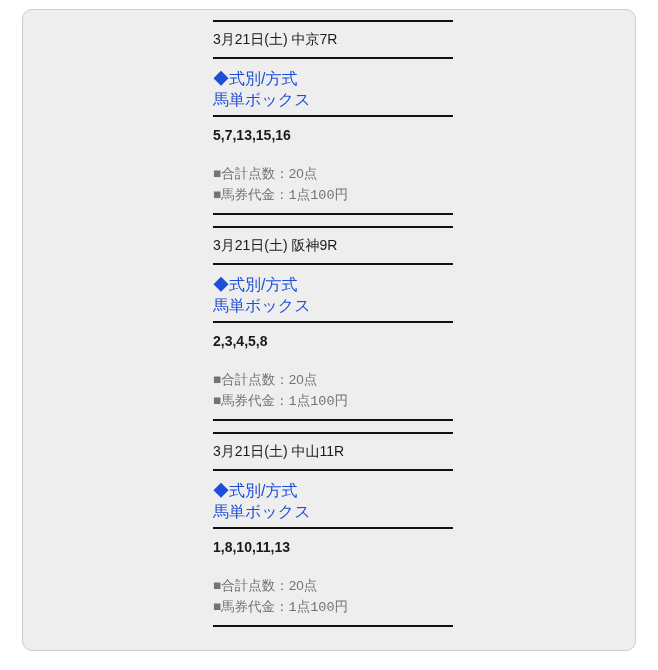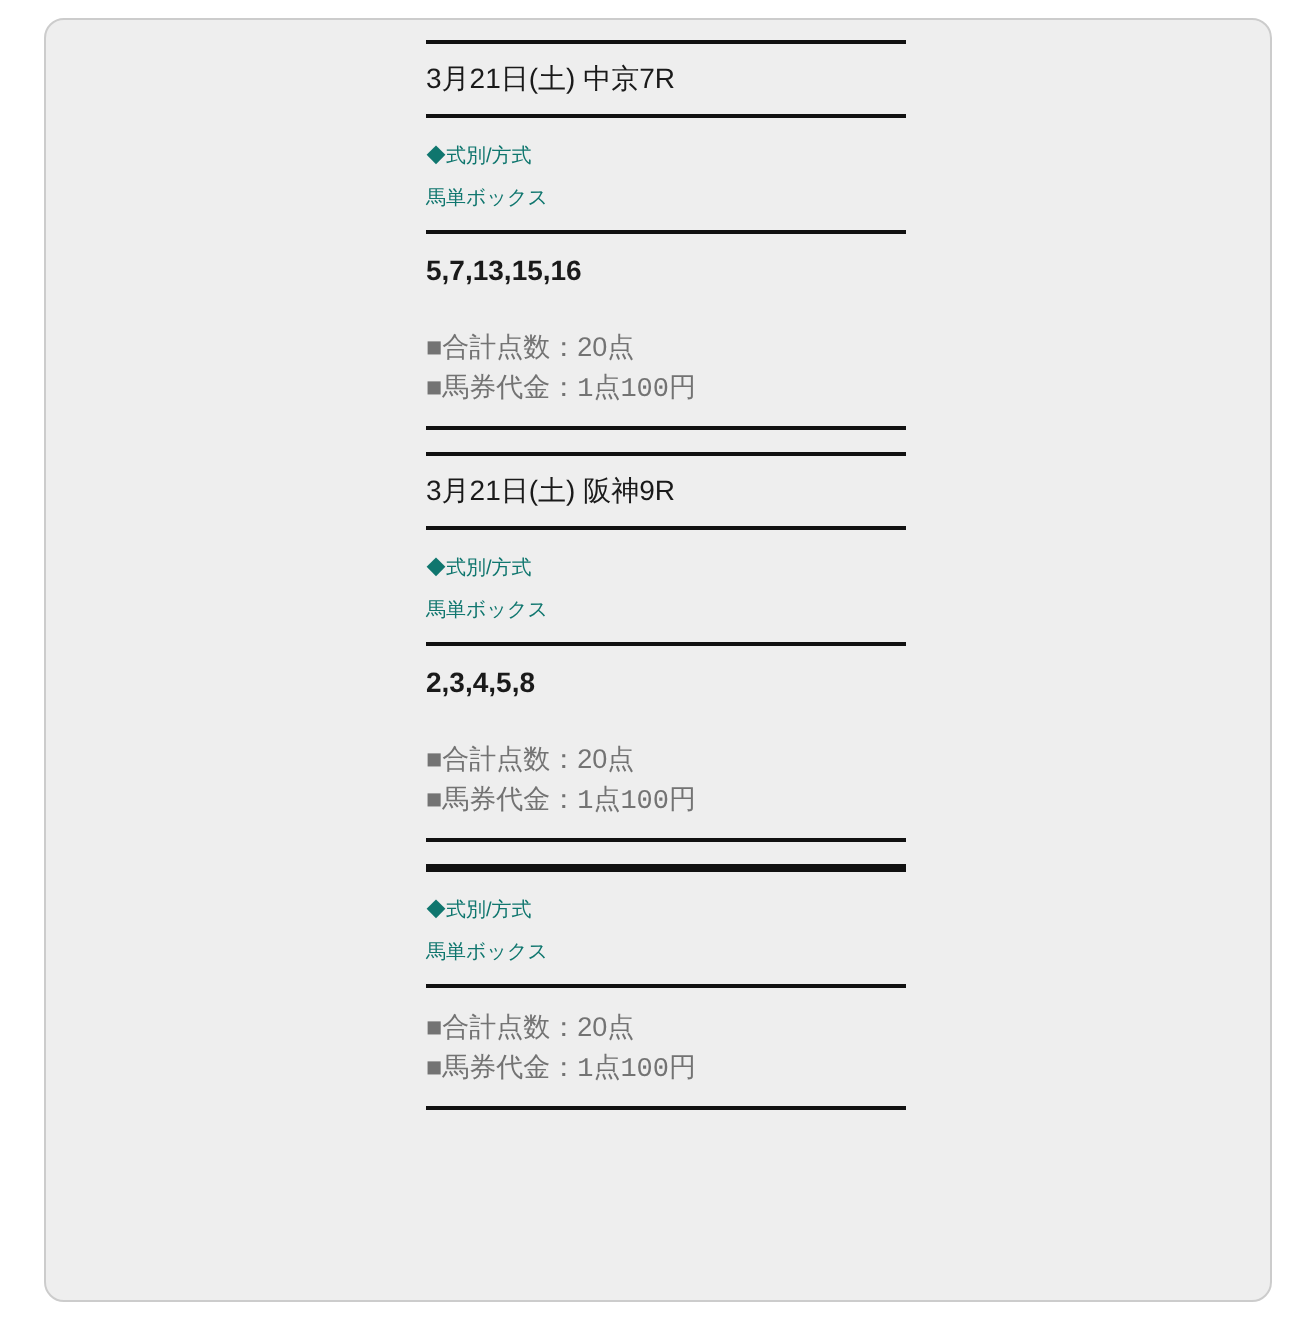--- a/index.html
+++ b/index.html
@@ -47,22 +47,22 @@
   .gap-xs { height: 5px; }
   .block { margin: 0; padding: 0; }
   .title-line {
     font-size: 14px;
     color: #1a1a1a;
     line-height: 19px;
     padding: 8px 0 8px 0;
     white-space: nowrap;
   }
   .mark-line {
-    font-size: 10px;
-    color: #0f766e;
+    font-size: 16px;
+    color: #1d4ed8;
     line-height: 21px;
     white-space: nowrap;
   }
   .nums-line {
     font-size: 14px;
     color: #1a1a1a;
     line-height: 19px;
     padding: 9px 0 9px 0;
     white-space: nowrap;
     font-weight: bold;
@@ -114,26 +114,28 @@
         <div class="gap-sm"></div>
         <div class="stat-line">■合計点数：20点</div>
         <div class="stat-line pad-bot-6">■馬券代金：1点100円</div>
         <div class="rule"></div>
       </div>
 
       <div class="dash-gap"></div>
 
       <div class="block">
         <div class="rule"></div>
+        <div class="title-line">3月21日(土) 中山11R</div>
         <div class="rule"></div>
         <div class="gap-sm"></div>
         <div class="mark-line">◆式別/方式</div>
         <div class="mark-line">馬単ボックス</div>
         <div class="gap-xs"></div>
         <div class="rule"></div>
+        <div class="nums-line">1,8,10,11,13</div>
         <div class="gap-sm"></div>
         <div class="stat-line">■合計点数：20点</div>
         <div class="stat-line pad-bot-6">■馬券代金：1点100円</div>
         <div class="rule"></div>
       </div>
 
     </div>
   </div>
 </div>
 

